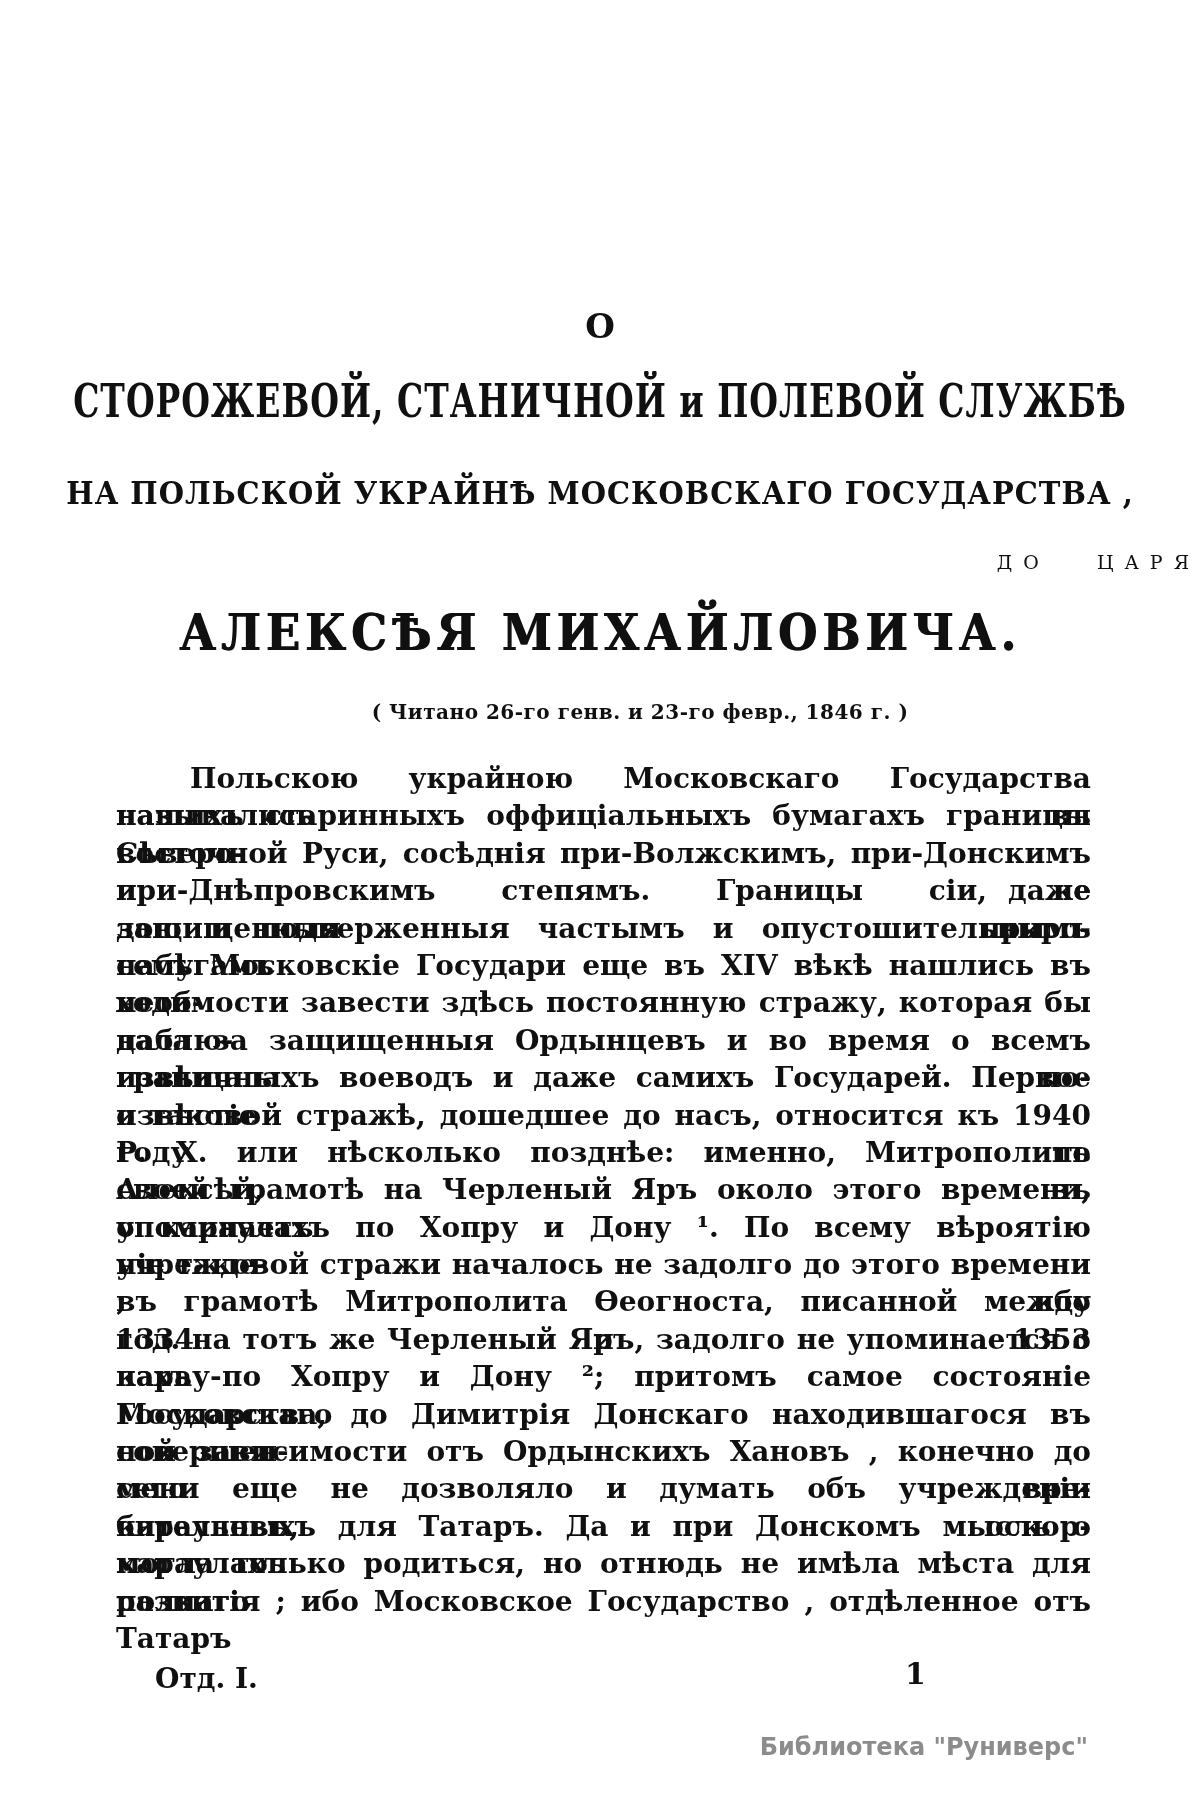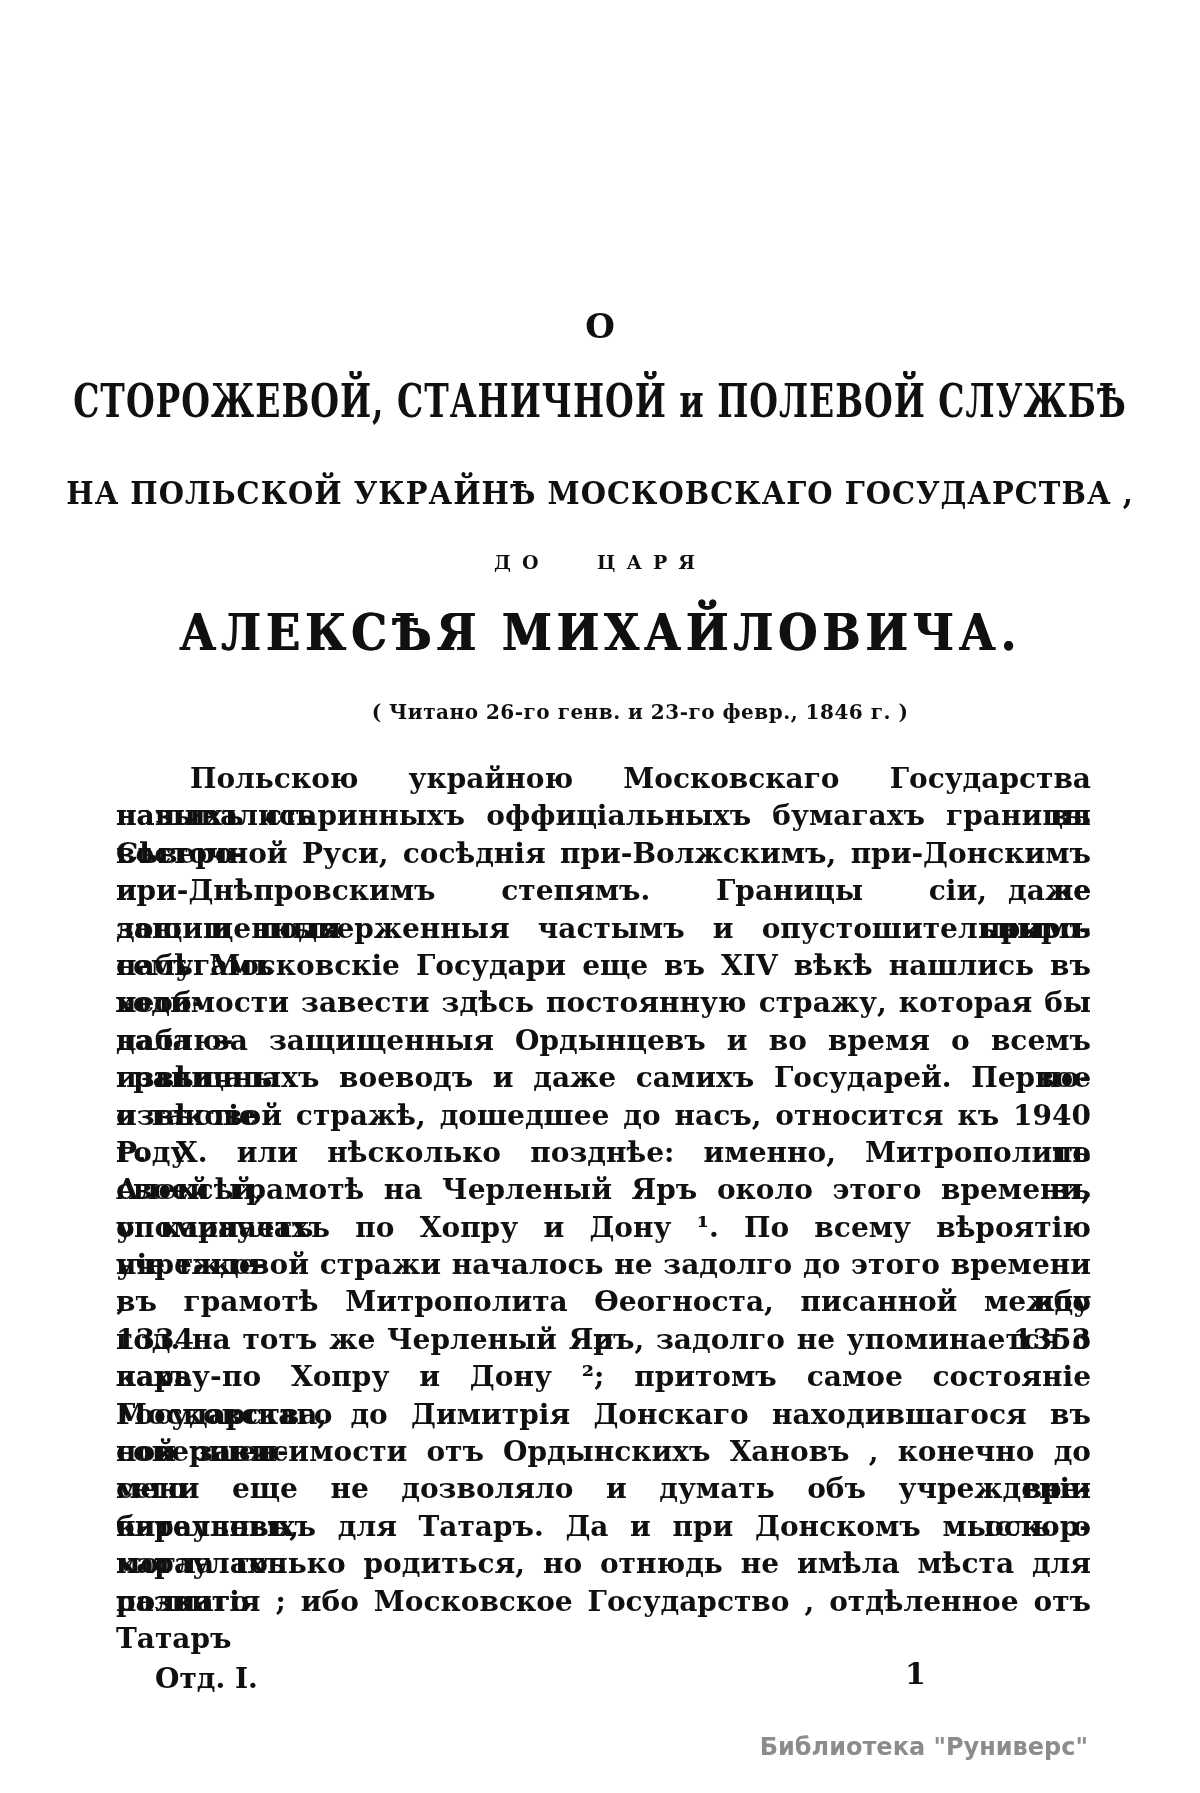--- a/index.html
+++ b/index.html
@@ -36,23 +36,24 @@
     top: 474px;
     font-size: 29px;
     font-weight: bold;
     letter-spacing: 1px;
     transform: scaleY(1.12);
     transform-origin: top center;
   }
   .pretitle {
     top: 551px;
     font-size: 19px;
-    font-weight: bold;
+    font-weight: normal;
     letter-spacing: 11px;
     word-spacing: 30px;
+    text-align: right;
   }
   .tsar-name {
     top: 603px;
     font-size: 45px;
     font-weight: bold;
     letter-spacing: 5px;
     transform: scaleY(1.12);
     transform-origin: top center;
     text-shadow: 1px 0 0 currentColor;
   }

